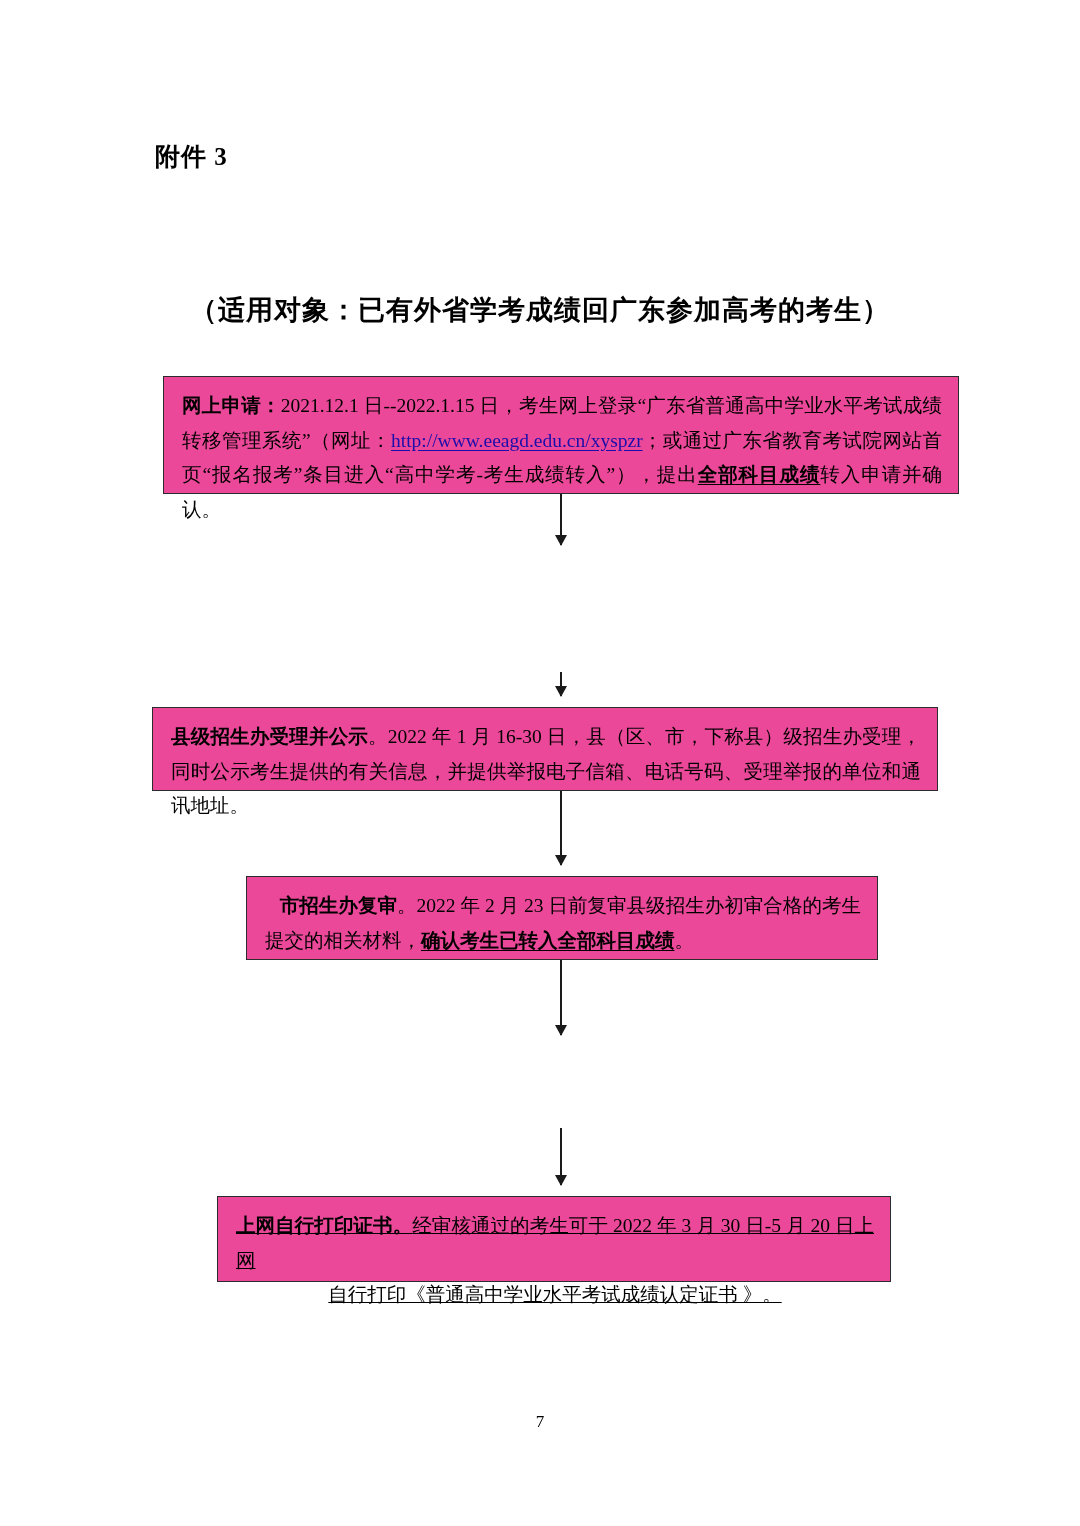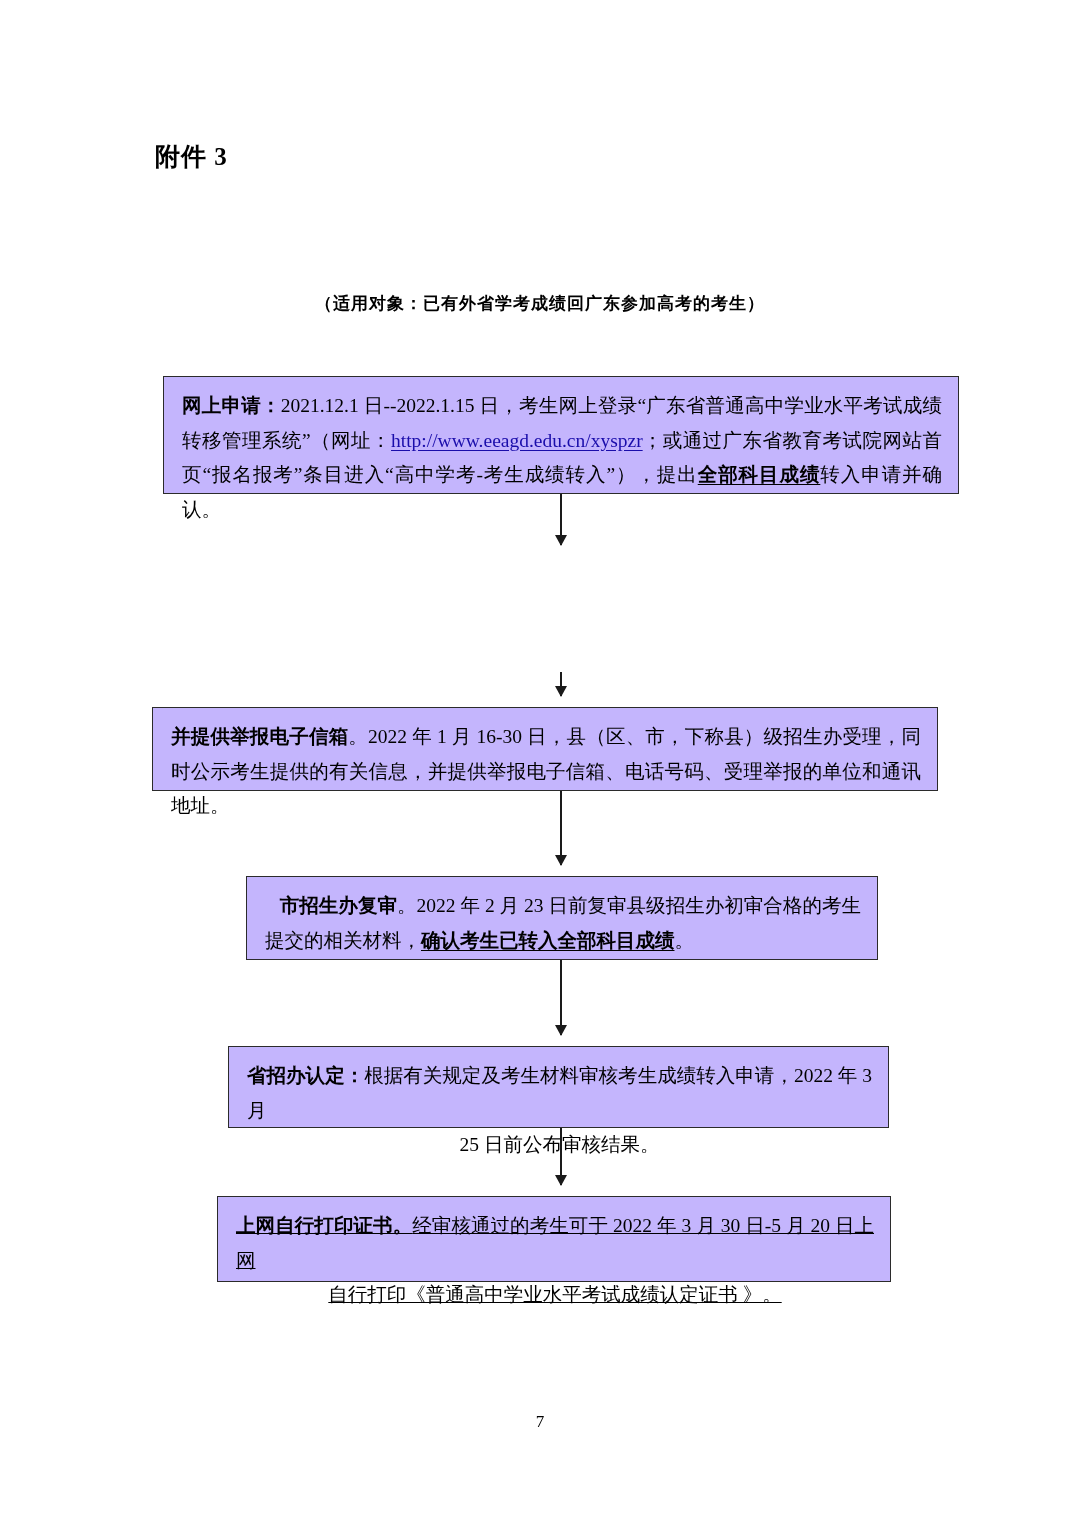--- a/index.html
+++ b/index.html
@@ -42,31 +42,31 @@
     font-weight: bold;
     letter-spacing: 2px;
     line-height: 1.42;
   }
   .subtitle {
     position: absolute;
     left: 0;
     top: 292px;
     width: 1080px;
     text-align: center;
-    font-size: 17px;
+    font-size: 27px;
     font-weight: 600;
     letter-spacing: 1px;
   }
 
   
   .flow-box {
     position: absolute;
     box-sizing: border-box;
     border: 1.5px solid #2b2b2b;
-    background: #c4b5fd;
+    background: #ec4899;
     font-size: 19.5px;
     line-height: 1.78;
     padding: 12px 16px 12px 18px;
     text-align: justify;
   }
   .b1 { left: 163px; top: 376px; width: 796px; height: 118px; }
   .b2 { left: 163px; top: 556px; width: 790px; height: 116px; }
   .b3 { left: 152px; top: 707px; width: 786px; height: 84px; }
   .b4 { left: 246px; top: 876px; width: 632px; height: 84px; }
   .b5 { left: 228px; top: 1046px; width: 661px; height: 82px; }
@@ -126,34 +126,31 @@
   <div class="flow-box b1">
     <span class="bold">网上申请：</span><span>2021.12.1 日--2022.1.15 日，考生网上登录“广东省普通高中学业水平考试成绩转移管理系统”（网址：</span><a class="link" href="#">http://www.eeagd.edu.cn/xyspzr</a><span>；或通过广东省教育考试院网站首页“报名报考”条目进入“高中学考-考生成绩转入”），提出</span><span class="bold uline">全部科目成绩</span><span>转入申请并确认。</span>
   </div>
 
   <div class="arrow a1"></div>
 
 
   <div class="arrow a2"></div>
 
   <div class="flow-box b3">
-    <span class="bold">并提供举报电子信箱</span><span>。2022 年 1 月 16-30 日，县（区、市，下称县）级招生办受理，同时公示考生提供的有关信息，并提供举报电子信箱、电话号码、受理举报的单位和通讯地址。</span>
+    <span class="bold">县级招生办受理并公示</span><span>。2022 年 1 月 16-30 日，县（区、市，下称县）级招生办受理，同时公示考生提供的有关信息，并提供举报电子信箱、电话号码、受理举报的单位和通讯地址。</span>
   </div>
 
   <div class="arrow a3"></div>
 
   <div class="flow-box b4">
     &nbsp;&nbsp;&nbsp;<span class="bold">市招生办复审</span><span>。2022 年 2 月 23 日前复审县级招生办初审合格的考生提交的相关材料，</span><span class="bold uline">确认考生已转入全部科目成绩</span><span>。</span>
   </div>
 
   <div class="arrow a4"></div>
 
-  <div class="flow-box b5">
-    <span class="bold">省招办认定：</span><span>根据有关规定及考生材料审核考生成绩转入申请，2022 年 3 月</span><span class="center-line">25 日前公布审核结果。</span>
-  </div>
 
   <div class="arrow a5"></div>
 
   <div class="flow-box b6">
     <span class="bold">上网自行打印证书。</span><span>经审核通过的考生可于 2022 年 3 月 30 日-5 月 20 日上网</span><span class="center-line" style="text-align:center">自行打印《普通高中学业水平考试成绩认定证书 》。</span>
   </div>
 
   <div class="page-number">7</div>
 
 </div>

